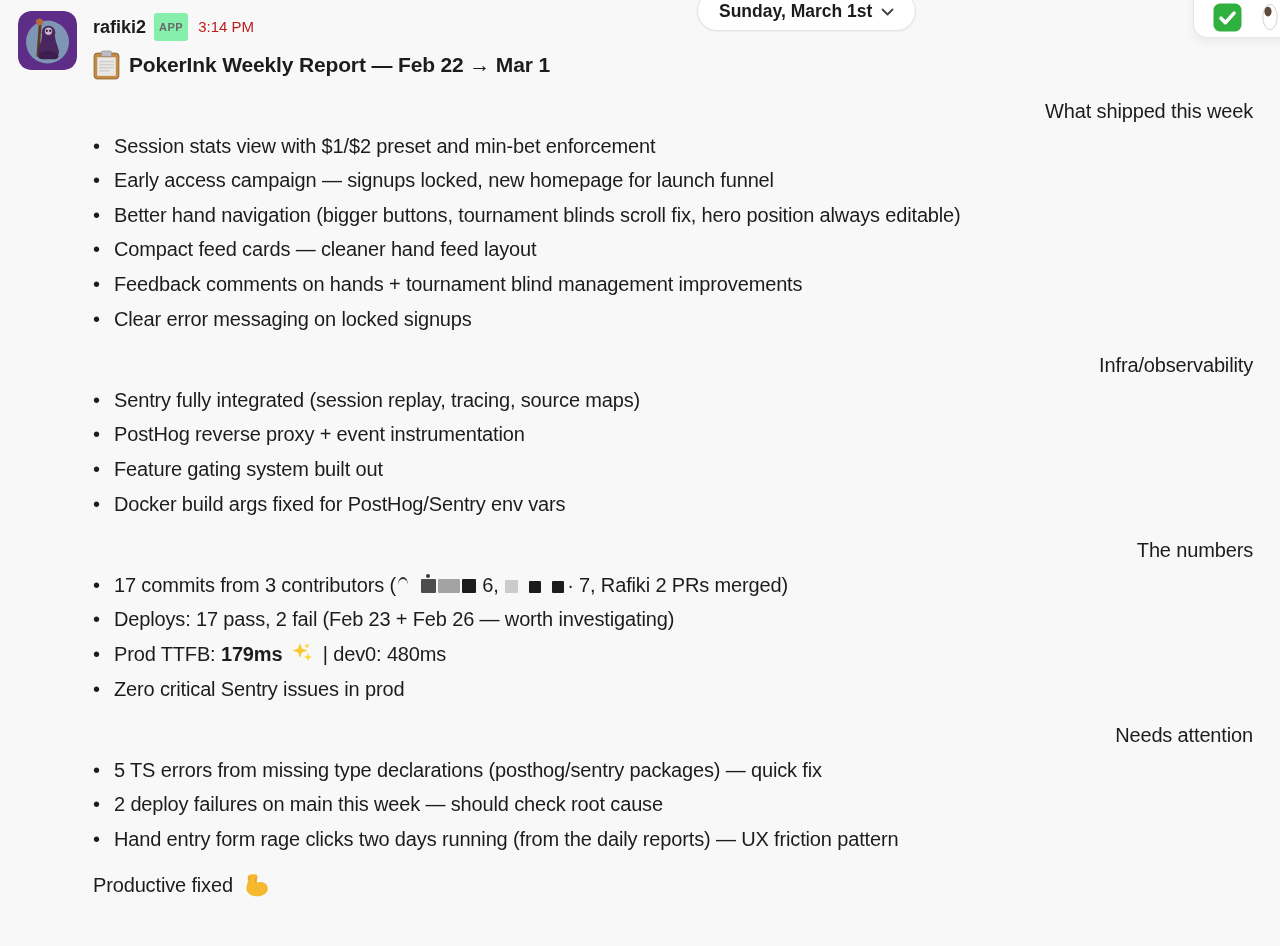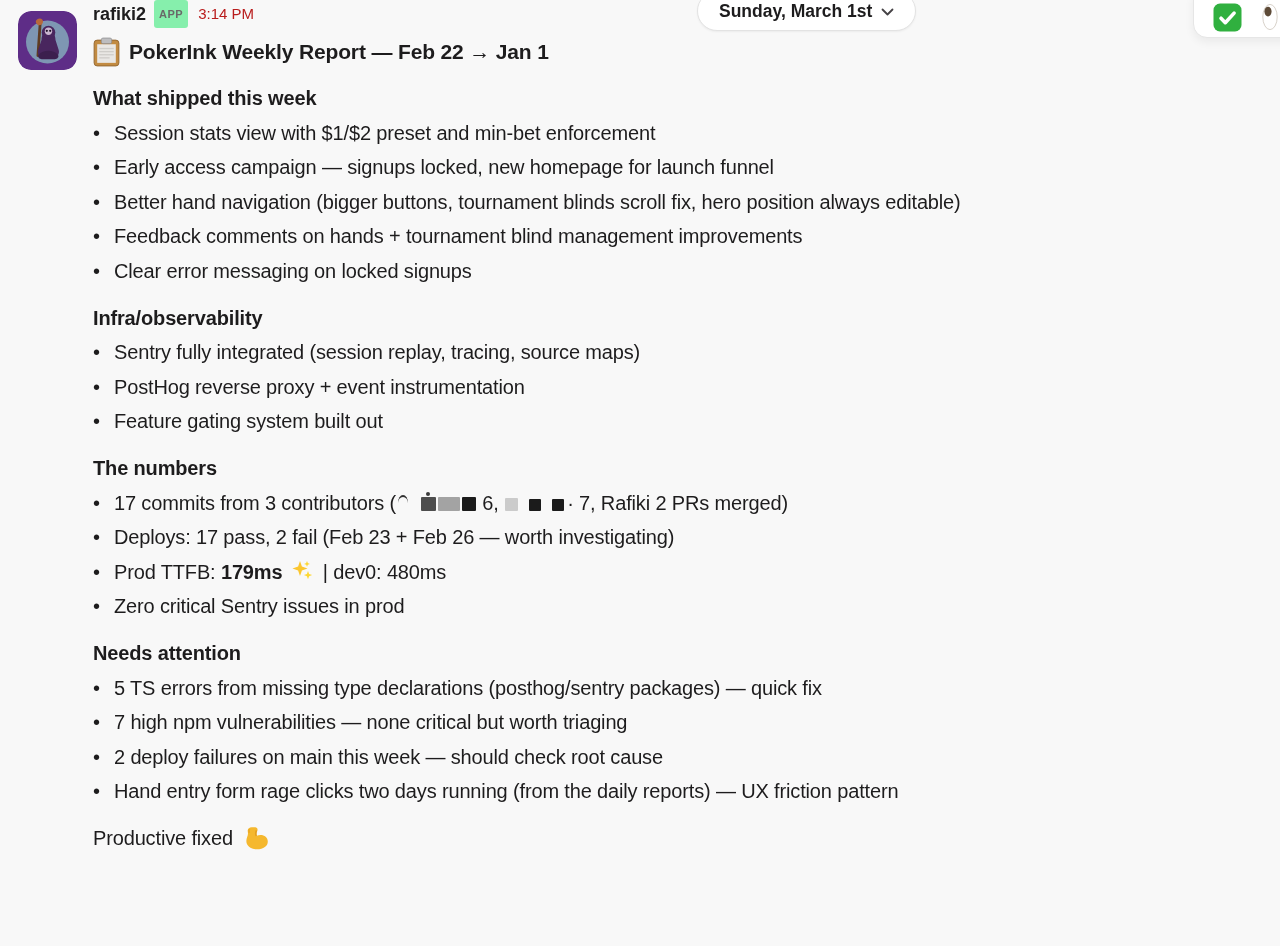--- a/index.html
+++ b/index.html
@@ -26,36 +26,36 @@
     display:flex;align-items:flex-start;gap:20px;padding:16px 0 0 19px;
     box-sizing:border-box;
   }
   .react-btn{background:none;border:none;padding:0;cursor:pointer;line-height:0;}
   
   .message{position:absolute;left:0;top:0;width:1280px;}
   .avatar{
     position:absolute;left:18px;top:11px;width:59px;height:59px;
     border-radius:13px;overflow:hidden;cursor:pointer;line-height:0;
   }
-  .content{margin-left:93px;width:1160px;}
+  .content{margin-left:93px;padding-top:13px;width:1160px;}
   .msg-header{display:flex;align-items:center;gap:8px;line-height:24px;white-space:nowrap;}
   .sender{font-weight:800;font-size:18px;cursor:pointer;}
   .app-badge{
     background:#86efac;color:#696969;font-size:11px;font-weight:700;
     padding:2px 5px;border-radius:3px;letter-spacing:.5px;
   }
   .timestamp{color:#b91c1c;font-size:15px;margin-left:2px;cursor:pointer;}
   .title-line{
     display:flex;align-items:center;gap:9px;margin-top:6px;line-height:35px;
     font-size:21px;font-weight:700;white-space:nowrap;letter-spacing:-.15px;
   }
   .section{margin-top:12px;}
   .section-heading{
-    font-weight:700;font-size:20px;line-height:34.6px;
-    white-space:nowrap;letter-spacing:-.15px;
+    font-weight:400;font-size:20px;line-height:34.6px;
+    white-space:nowrap;letter-spacing:-.15px;text-align:right;
   }
   .bullet-line{font-size:20px;line-height:34.6px;white-space:nowrap;letter-spacing:-.15px;}
   .bullet-glyph{display:inline-block;width:21px;}
   .run-bold{font-weight:700;margin-top:12px;}
   .redact{display:inline-block;vertical-align:-1px;border-radius:1px;margin:0 1px;}
   .sp{display:inline-block;}
   .caret{
     display:inline-block;width:10px;height:6px;border-top:2.5px solid #2f2f2f;
     border-radius:50% 50% 0 0 / 100% 100% 0 0;vertical-align:7px;margin-left:2px;
   }
@@ -121,53 +121,54 @@
       <div class="title-line">
         <span style="line-height:0;"><svg viewBox="0 0 26 29" width="27" height="30">
               <rect x="1" y="3" width="24" height="25" rx="3" fill="#c28b42" stroke="#8a5f2a" stroke-width="0.8"></rect>
               <rect x="4" y="7" width="18" height="18" fill="#e9e7e4"></rect>
               <rect x="8" y="1" width="10" height="5.4" rx="1.6" fill="#bdbdbf" stroke="#8e8e90" stroke-width="0.7"></rect>
               <rect x="6" y="10.5" width="14" height="1.3" fill="#cfcdc9"></rect>
               <rect x="6" y="13.5" width="14" height="1.3" fill="#cfcdc9"></rect>
               <rect x="6" y="16.5" width="14" height="1.3" fill="#cfcdc9"></rect>
               <rect x="6" y="19.5" width="10" height="1.3" fill="#cfcdc9"></rect>
             </svg></span>
-        <span>PokerInk Weekly Report — Feb 22 → Jan 1</span>
+        <span>PokerInk Weekly Report — Feb 22 → Mar 1</span>
       </div>
 
       <div id="sections">
           <div class="section">
             <div class="section-heading">What shipped this week</div>
             <div class="bullet-line"><span class="bullet-glyph">•</span><span>Session stats view with $1/$2 preset and min-bet enforcement</span></div>
             <div class="bullet-line"><span class="bullet-glyph">•</span><span>Early access campaign — signups locked, new homepage for launch funnel</span></div>
             <div class="bullet-line"><span class="bullet-glyph">•</span><span>Better hand navigation (bigger buttons, tournament blinds scroll fix, hero position always editable)</span></div>
+            <div class="bullet-line"><span class="bullet-glyph">•</span><span>Compact feed cards — cleaner hand feed layout</span></div>
             <div class="bullet-line"><span class="bullet-glyph">•</span><span>Feedback comments on hands + tournament blind management improvements</span></div>
             <div class="bullet-line"><span class="bullet-glyph">•</span><span>Clear error messaging on locked signups</span></div>
           </div>
           <div class="section">
             <div class="section-heading">Infra/observability</div>
             <div class="bullet-line"><span class="bullet-glyph">•</span><span>Sentry fully integrated (session replay, tracing, source maps)</span></div>
             <div class="bullet-line"><span class="bullet-glyph">•</span><span>PostHog reverse proxy + event instrumentation</span></div>
             <div class="bullet-line"><span class="bullet-glyph">•</span><span>Feature gating system built out</span></div>
+            <div class="bullet-line"><span class="bullet-glyph">•</span><span>Docker build args fixed for PostHog/Sentry env vars</span></div>
           </div>
           <div class="section">
             <div class="section-heading">The numbers</div>
             <div class="bullet-line"><span class="bullet-glyph">•</span><span>17 commits from 3 contributors (</span><span class="caret"></span><span class="sp" style="width: 12px;"></span><span class="tittle"></span><span class="redact" style="width: 15px; height: 14px; background: rgb(77, 77, 77);"></span><span class="redact" style="width: 22px; height: 14px; background: rgb(163, 163, 163);"></span><span class="redact" style="width: 14px; height: 14px; background: rgb(27, 27, 27);"></span><span> 6, </span><span class="redact" style="width: 13px; height: 13px; background: rgb(203, 203, 203);"></span><span class="sp" style="width: 9px;"></span><span class="redact" style="width: 12px; height: 12px; background: rgb(27, 27, 27);"></span><span class="sp" style="width: 9px;"></span><span class="redact" style="width: 12px; height: 12px; background: rgb(27, 27, 27);"></span><span class="dot">·</span><span> 7, Rafiki 2 PRs merged)</span></div>
             <div class="bullet-line"><span class="bullet-glyph">•</span><span>Deploys: 17 pass, 2 fail (Feb 23 + Feb 26 — worth investigating)</span></div>
             <div class="bullet-line"><span class="bullet-glyph">•</span><span>Prod TTFB: </span><span class="run-bold">179ms</span><span class="sp" style="width: 5px;"></span><span class="inline-emoji" style="line-height: 0;"><svg viewBox="0 0 24 24" width="24" height="24">
                   <path fill="#FBC62F" d="M10 2l1.9 5.6 5.6 1.9-5.6 1.9L10 17l-1.9-5.6L2.5 9.5l5.6-1.9z"></path>
                   <path fill="#FDD835" d="M18 12l1.1 3 3 1.1-3 1.1-1.1 3-1.1-3-3-1.1 3-1.1z"></path>
                   <path fill="#FDD835" d="M17 2l.8 2.1 2.1.8-2.1.8L17 7.8l-.8-2.1-2.1-.8 2.1-.8z"></path>
                 </svg></span><span> | dev0: 480ms</span></div>
             <div class="bullet-line"><span class="bullet-glyph">•</span><span>Zero critical Sentry issues in prod</span></div>
           </div>
           <div class="section">
             <div class="section-heading">Needs attention</div>
             <div class="bullet-line"><span class="bullet-glyph">•</span><span>5 TS errors from missing type declarations (posthog/sentry packages) — quick fix</span></div>
-            <div class="bullet-line"><span class="bullet-glyph">•</span><span>7 high npm vulnerabilities — none critical but worth triaging</span></div>
             <div class="bullet-line"><span class="bullet-glyph">•</span><span>2 deploy failures on main this week — should check root cause</span></div>
             <div class="bullet-line"><span class="bullet-glyph">•</span><span>Hand entry form rage clicks two days running (from the daily reports) — UX friction pattern</span></div>
           </div>
         </div>
 
       <div class="footer-line">
         <span>Productive fixed</span>
         <span style="line-height:0;"><svg viewBox="0 0 36 36" width="27" height="27">
               <path fill="#F5B82E" d="M13 3c-3 0-5.4 1.9-5.4 4.7 0 1.2.4 2.1.4 3.3 0 3.9-2.2 6.2-2.2 10.4 0 6.5 6 11 14 11 9 0 14.6-4.3 14.6-10.4 0-5.4-4.3-8.7-9.8-8.7-1.9 0-3.5.4-4.7 1.1-.8-2.1-.7-4.7.5-6.9.7-1.3.4-2.9-1-3.9C17.8 2.6 15.4 3 13 3z"></path>
               <path fill="#E49F20" d="M19.9 14.4c-.8-2.1-.7-4.7.5-6.9l-2-1c-1.4 2.6-1.5 5.7-.4 8.4z"></path>

